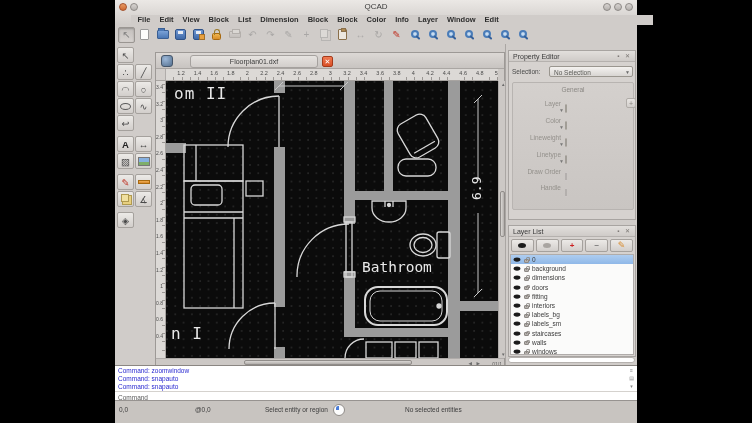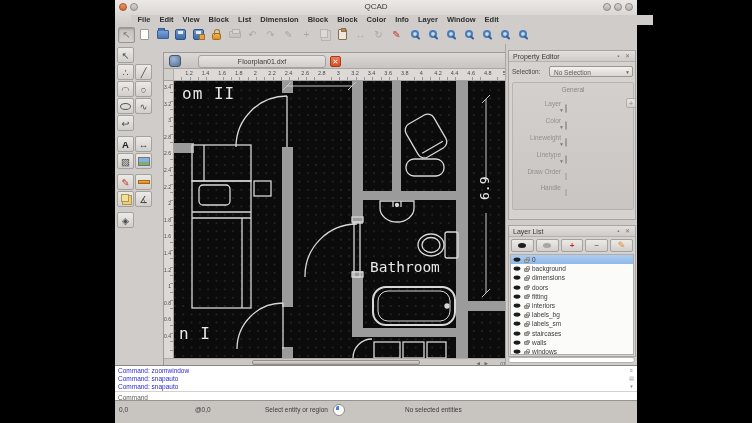--- a/index.html
+++ b/index.html
@@ -52,21 +52,21 @@
 
   
   .toolbox{position:absolute;left:0;top:44px;width:40px;height:321px;background:#d0ccc9;padding-top:2px;}
   .cadrow{display:flex;gap:1px;margin:1px 2px;}
   .cadrow:nth-child(6),.cadrow:nth-child(8),.cadrow:nth-child(10){margin-top:5px;}
   .cadbtn{width:17px;height:16px;border:1px solid #a5a19d;border-radius:2px;
     background:linear-gradient(#eceae7,#d2cecb);display:flex;align-items:center;justify-content:center;
     font-size:9.5px;color:#4a4a4a;}
 
   
-  .docarea{position:absolute;left:48px;top:52px;width:350px;height:313px;background:#cdc9c6;border:1px solid #9d9996;}
+  .docarea{position:absolute;left:40px;top:52px;width:350px;height:313px;background:#cdc9c6;border:1px solid #9d9996;}
   .tabbar{position:absolute;left:0;top:0;width:348px;height:16px;background:linear-gradient(#dcd8d5,#c8c4c1);border-bottom:1px solid #aaa6a3;}
   .appicon{position:absolute;left:5px;top:2px;width:12px;height:12px;border-radius:3px;
     background:radial-gradient(circle at 35% 30%,#9db8d8,#54708f);border:1px solid #46566a;}
   .doctab{position:absolute;left:34px;top:1.5px;width:128px;height:13px;border:1px solid #a5a19e;border-radius:3px;
     background:linear-gradient(#e6e3e0,#d2cecb);font-size:7px;color:#3a3a3a;text-align:center;line-height:12px;}
   .tabclose{position:absolute;left:166px;top:2.5px;width:11px;height:11px;border-radius:2px;
     background:linear-gradient(#ef7a52,#d94f26);border:1px solid #a53a1a;color:#fff;font-size:7px;
     text-align:center;line-height:10px;}
   .hruler{position:absolute;left:10px;top:16px;width:332px;height:12px;background:#dcd9d6;border-bottom:1px solid #a8a4a1;
     background-image:repeating-linear-gradient(90deg,transparent 0 7.4px,#9a9693 7.4px 8.3px);

